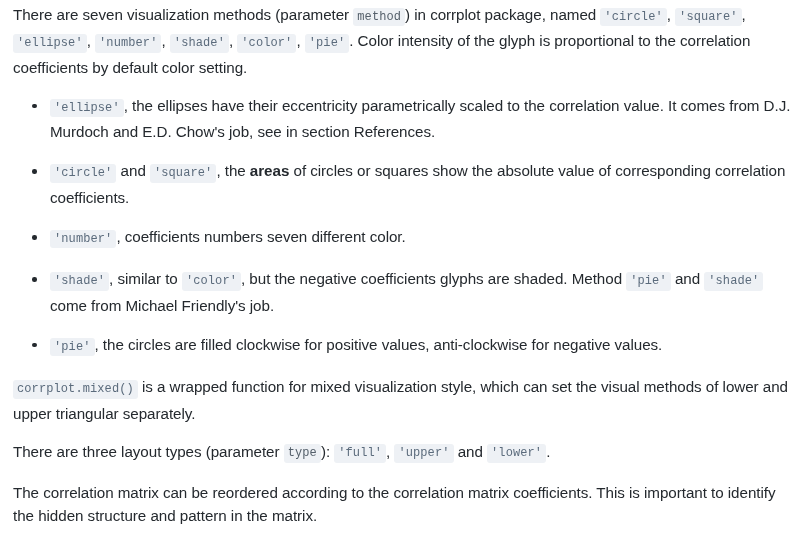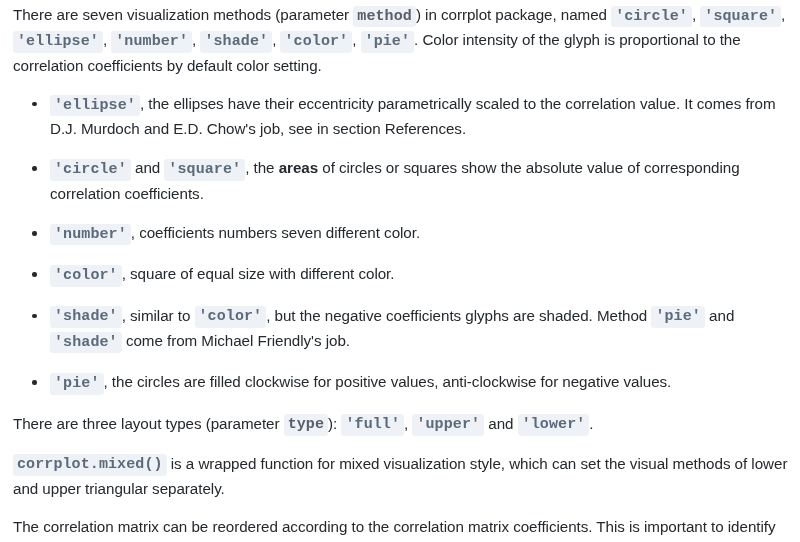--- a/index.html
+++ b/index.html
@@ -45,27 +45,26 @@
     position: absolute;
     left: -15px;
     top: 10px;
     width: 4.5px;
     height: 4.5px;
     border-radius: 50%;
     background: #24292e;
   }
   code {
     font-family: "Liberation Mono", monospace;
-    font-size: 15px;
+    font-size: 12px;
     background-color: #eef1f5;
     color: #5b6b7c;
     padding: 2.4px 4px;
     border-radius: 3px;
     letter-spacing: 0.1px;
-    font-weight: bold;
   }
   code.param {
     color: #55606b;
   }
   strong { font-weight: bold; color: #24292e; }
 </style>
 </head>
 <body>
 
 <div id="doc">
@@ -73,27 +72,26 @@
   <p><span>There are seven visualization methods (parameter </span><code class="param">method</code><span>) in corrplot package, named </span><code>'circle'</code><span>, </span><code>'square'</code><span>, </span><code>'ellipse'</code><span>, </span><code>'number'</code><span>, </span><code>'shade'</code><span>, </span><code>'color'</code><span>, </span><code>'pie'</code><span>. Color intensity of the glyph is proportional to the correlation coefficients by default color setting.</span></p>
 
   <ul>
 
     <li><code>'ellipse'</code><span>, the ellipses have their eccentricity parametrically scaled to the correlation value. It comes from D.J. Murdoch and E.D. Chow's job, see in section References.</span></li>
 
     <li><code>'circle'</code><span> and </span><code>'square'</code><span>, the </span><strong>areas</strong><span> of circles or squares show the absolute value of corresponding correlation coefficients.</span></li>
 
     <li><code>'number'</code><span>, coefficients numbers seven different color.</span></li>
 
-    <li><code>'color'</code><span>, square of equal size with different color.</span></li>
 
     <li><code>'shade'</code><span>, similar to </span><code>'color'</code><span>, but the negative coefficients glyphs are shaded. Method </span><code>'pie'</code><span> and </span><code>'shade'</code><span> come from Michael Friendly's job.</span></li>
 
     <li><code>'pie'</code><span>, the circles are filled clockwise for positive values, anti-clockwise for negative values.</span></li>
 
   </ul>
 
+  <p><code>corrplot.mixed()</code><span> is a wrapped function for mixed visualization style, which can set the visual methods of lower and upper triangular separately.</span></p>
+
   <p><span>There are three layout types (parameter </span><code class="param">type</code><span>): </span><code>'full'</code><span>, </span><code>'upper'</code><span> and </span><code>'lower'</code><span>.</span></p>
-
-  <p><code>corrplot.mixed()</code><span> is a wrapped function for mixed visualization style, which can set the visual methods of lower and upper triangular separately.</span></p>
 
   <p>The correlation matrix can be reordered according to the correlation matrix coefficients. This is important to identify the hidden structure and pattern in the matrix.</p>
 
 </div>
 
 </body></html>

